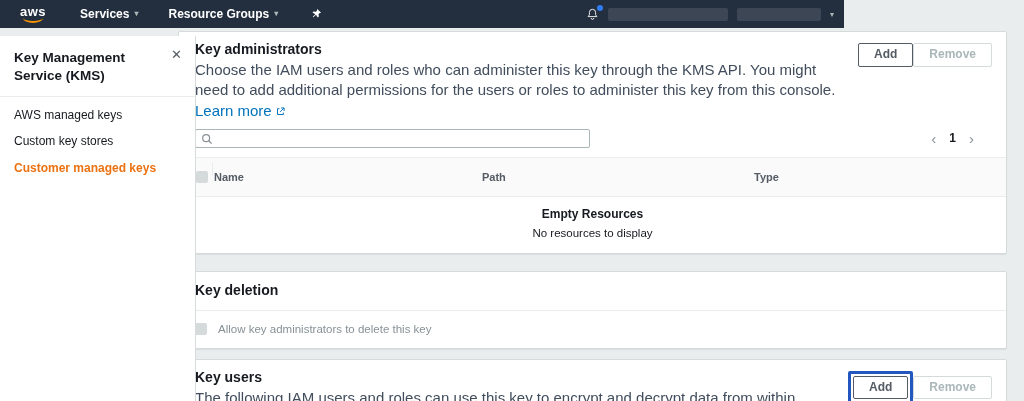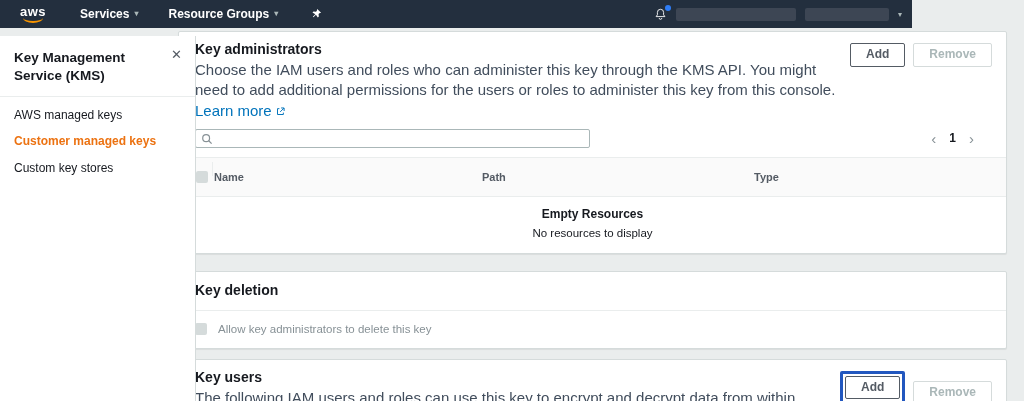--- a/index.html
+++ b/index.html
@@ -5,21 +5,21 @@
   * { box-sizing: border-box; margin: 0; padding: 0; }
   html,body { width:1024px; height:401px; }
   body {
     position:relative; overflow:hidden;
     background:#eaeded;
     font-family:"Liberation Sans", sans-serif;
     color:#16191f;
   }
   
   .topnav {
-    position:absolute; top:0; left:0; width:912px; height:28px;
+    position:absolute; top:0; left:0; width:844px; height:28px;
     background:#232f3e; display:flex; align-items:center; z-index:20;
   }
   .aws-logo { margin-left:20px; margin-right:34px; display:flex; flex-direction:column; align-items:center; cursor:pointer; }
   .aws-logo .word { color:#fff; font-weight:bold; font-size:13px; line-height:11px; letter-spacing:.5px; }
   .aws-logo .smile { width:20px; height:6px; border:0 solid #f79400; border-bottom-width:2px; border-radius:0 0 10px 10px / 0 0 5px 5px; margin-top:0px; }
   .nav-item { display:flex; align-items:center; gap:5px; color:#ffffff; font-size:12px; font-weight:bold; margin-right:30px; cursor:pointer; }
   .nav-caret { color:#aab7b8; font-size:8px; line-height:1; }
   .pin-btn { margin-left:2px; display:flex; align-items:center; cursor:pointer; }
   .nav-right { margin-left:auto; display:flex; align-items:center; gap:9px; padding-right:10px; }
   .bell-wrap { position:relative; display:flex; align-items:center; cursor:pointer; }
@@ -46,21 +46,21 @@
   .main { position:absolute; left:178px; top:31px; width:829px; }
   .card {
     background:#fff; border:1px solid #d5dbdb; border-radius:2px;
     box-shadow:0 1px 1px rgba(0,0,0,.07);
   }
   .card-head { display:flex; align-items:flex-start; padding:9px 14px 0 16px; }
   .card-head .txt { flex:1; padding-right:14px; }
   .card-title { font-size:14px; font-weight:bold; margin-bottom:3px; }
   .card-desc { font-size:15px; color:#414d5c; line-height:1.35; }
   .learn-more { color:#0073bb; text-decoration:none; cursor:pointer; white-space:nowrap; }
-  .btn-row { display:flex; gap:8px; align-items:flex-end; padding-top:2px; }
+  .btn-row { display:flex; align-items:center; padding-top:2px; }
   .btn {
     font-family:inherit; font-size:12px; font-weight:bold; color:#545b64;
     background:#fff; border:1px solid #545b64; border-radius:2px;
     padding:3px 15px; cursor:pointer; line-height:1.3;
   }
   .btn.disabled { color:#aab7b8; border-color:#d5dbdb; cursor:default; }
   .annot-btn { border:3px solid #2257bf; border-radius:2px; padding:2px; display:inline-block; background:transparent; }
 
   .controls-row { display:flex; align-items:center; padding:8px 14px 9px 16px; }
   .searchbox {
@@ -134,22 +134,22 @@
 </div>
 
 <div class="sidebar">
   <div class="sidebar-head">
     <div class="sidebar-title">Key Management Service (KMS)</div>
     <span class="sidebar-close">✕</span>
   </div>
   <div class="sidebar-divider"></div>
   <div class="sidebar-items">
     <div class="sidebar-item">AWS managed keys</div>
+    <div class="sidebar-item">Custom key stores</div>
     <div class="sidebar-item active">Customer managed keys</div>
-    <div class="sidebar-item">Custom key stores</div>
   </div>
 </div>
 
 <div class="main">
 
   <div class="card">
     <div class="card-head">
       <div class="txt">
         <div class="card-title">Key administrators</div>
         <div class="card-desc">

